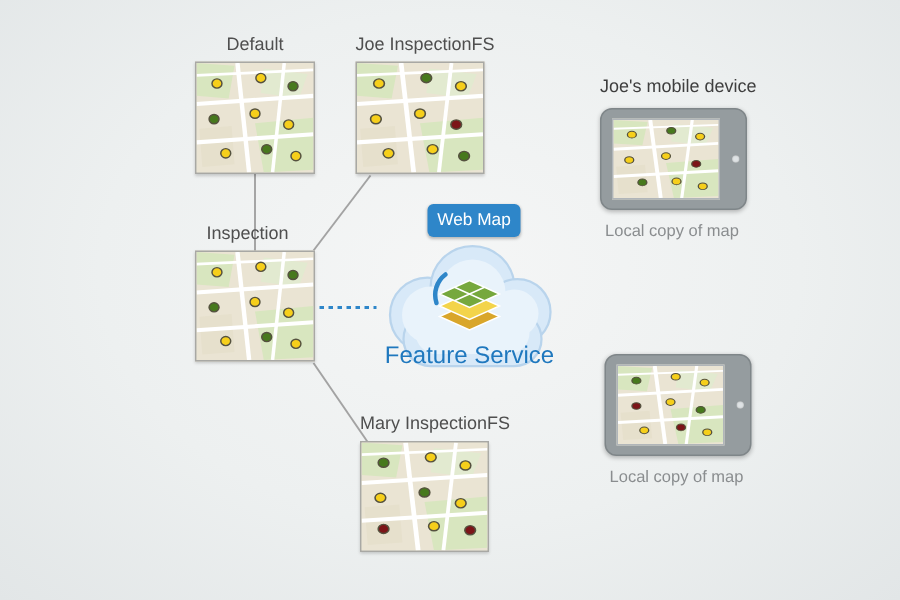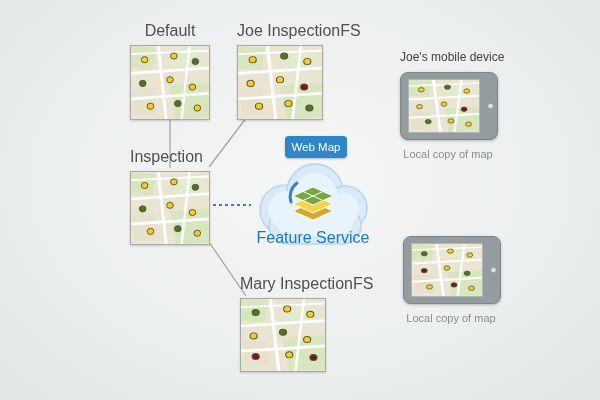--- a/index.html
+++ b/index.html
@@ -10,21 +10,21 @@
   .stage{
     position:relative;
     width:600px;height:400px;
     overflow:hidden;
     background:radial-gradient(ellipse at 50% 45%, #f5f6f6 0%, #edf0f0 55%, #e2e6e7 100%);
   }
   .connectors{position:absolute;left:0;top:0;width:600px;height:400px;pointer-events:none;}
 
   .node{position:absolute;}
   .node-label{
-    font-size:16px;color:#4f4f4f;text-align:center;
+    font-size:12px;color:#4f4f4f;text-align:center;
     margin-bottom:5px;white-space:nowrap;
   }
   .map-box{
     border:1px solid #a8a8a4;background:#eae4d3;
     box-shadow:0 1px 2px rgba(0,0,0,.18);
     overflow:hidden;
   }
   .map-canvas{width:100%;height:100%;display:block;line-height:0;}
 
   

